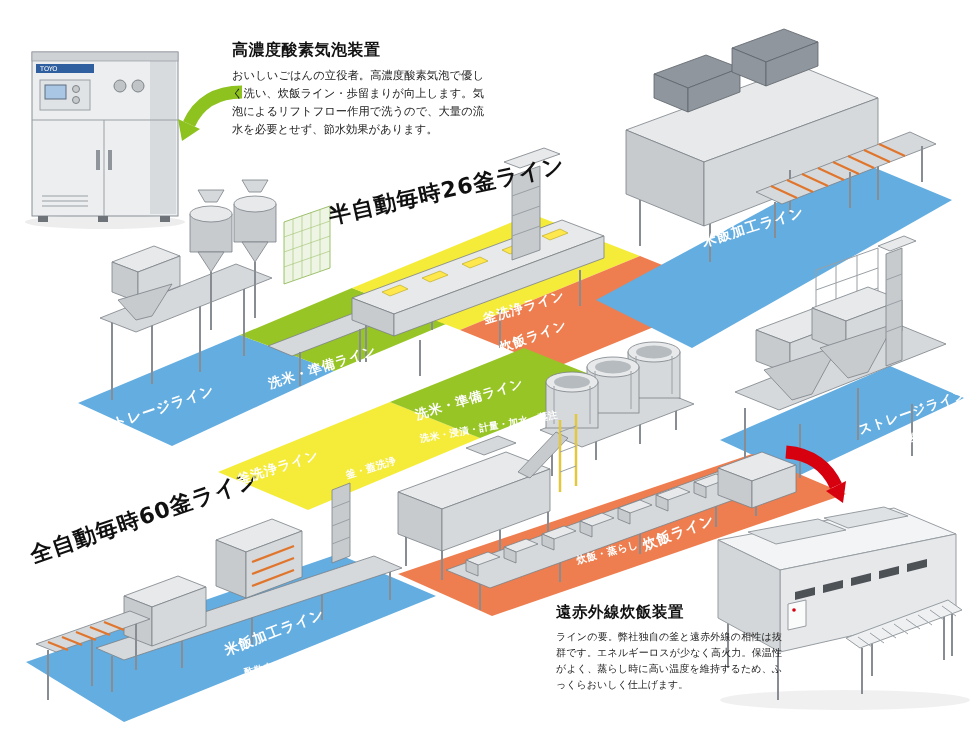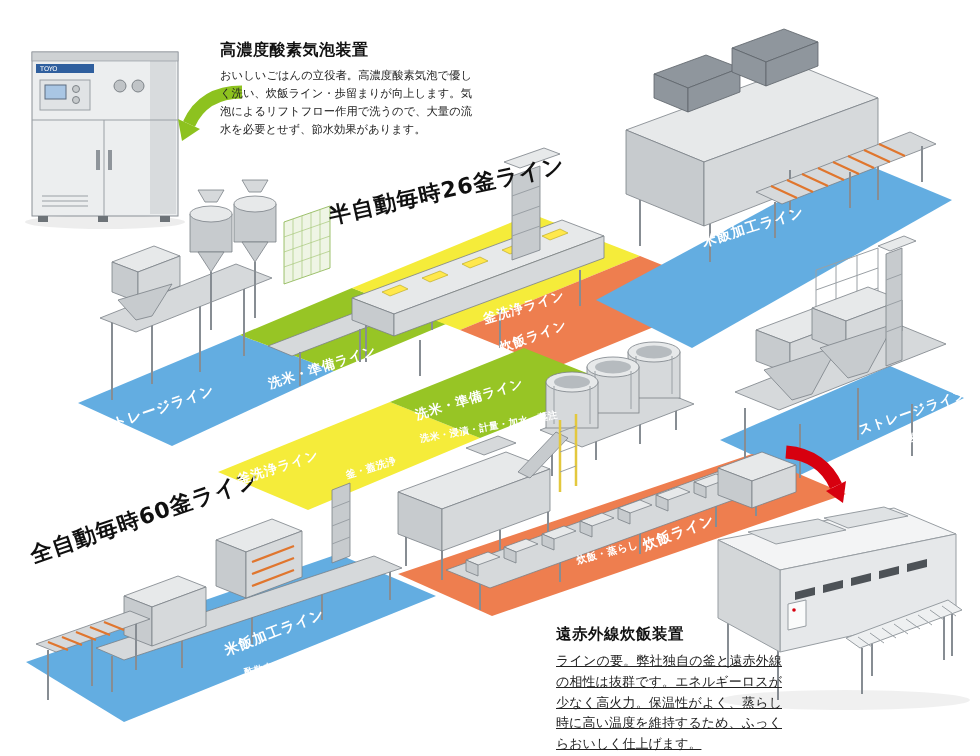--- a/index.html
+++ b/index.html
@@ -13,21 +13,21 @@
   .zone-label { color:#fff; font-weight:bold; }
   .zone-label.main { letter-spacing:1px; }
   .zone-label.sub { letter-spacing:.5px; }
 
   .callout { position:absolute; color:#111; }
   .callout h2 { font-weight:bold; letter-spacing:.5px; margin-bottom:6px; }
   .callout p  { line-height:1.6; color:#222; text-align:justify; }
   #callout-oxygen h2 { font-size:16px; }
   #callout-oxygen p  { font-size:11.3px; }
   #callout-infrared h2 { font-size:15.5px; }
-  #callout-infrared p  { font-size:13px;text-decoration:underline; }
+  #callout-infrared p  { font-size:10px; }
 
   
   .mt { fill:#e7e9ea; stroke:#7a8086; stroke-width:.8; }
   .mf { fill:#c7cbce; stroke:#7a8086; stroke-width:.8; }
   .ms { fill:#d6d9db; stroke:#7a8086; stroke-width:.8; }
   .md { fill:#8f969d; stroke:#5d6369; stroke-width:.8; }
   .leg { stroke:#878d93; stroke-width:2; fill:none; }
   .thin { stroke:#9aa0a5; stroke-width:1; fill:none; }
   .tray { fill:#ffe84d; stroke:#b8a410; stroke-width:.6; }
   .orange-roll { stroke:#e0762e; stroke-width:2.2; fill:none; }
@@ -250,26 +250,26 @@
     <g>
       <path d="M242,92 C214,92 198,104 189,124" stroke-width="13" fill="none" stroke="#8dc21f"></path>
       <polygon points="182,141 200,129 178,119" fill="#8dc21f"></polygon>
     </g>
     <g>
       <path d="M786,452 C812,454 828,468 836,486" stroke-width="13" fill="none" stroke="#d7000f"></path>
       <polygon points="843,503 846,481 826,491" fill="#d7000f"></polygon>
     </g>
   </svg>
 
-  <div class="callout" id="callout-oxygen" style="left:220px;top:40px;width:252px;">
+  <div class="callout" id="callout-oxygen" style="left:232px;top:40px;width:252px;">
     <h2>高濃度酸素気泡装置</h2>
     <p>おいしいごはんの立役者。高濃度酸素気泡で優しく洗い、炊飯ライン・歩留まりが向上します。気泡によるリフトフロー作用で洗うので、大量の流水を必要とせず、節水効果があります。</p>
   </div>
 
-  <div class="callout" id="callout-infrared" style="left:556px;top:624px;width:226px;">
+  <div class="callout" id="callout-infrared" style="left:556px;top:602px;width:226px;">
     <h2>遠赤外線炊飯装置</h2>
     <p>ラインの要。弊社独自の釜と遠赤外線の相性は抜群です。エネルギーロスが少なく高火力。保温性がよく、蒸らし時に高い温度を維持するため、ふっくらおいしく仕上げます。</p>
   </div>
 
   <div class="label line-title" style="left:326px;top:202px;transform:rotate(-12.5deg);">半自動毎時26釜ライン</div>
   <div class="label line-title" style="left:26px;top:542px;transform:rotate(-19deg);">全自動毎時60釜ライン</div>
 
   <div class="label zone-label main" style="left:96px;top:421px;font-size:14px;transform:rotate(-19deg);">ストレージライン</div>
   <div class="label zone-label main" style="left:266px;top:376px;font-size:13px;transform:rotate(-18deg);">洗米・準備ライン</div>
   <div class="label zone-label main" style="left:481px;top:311px;font-size:13px;transform:rotate(-17deg);">釜洗浄ライン</div>

